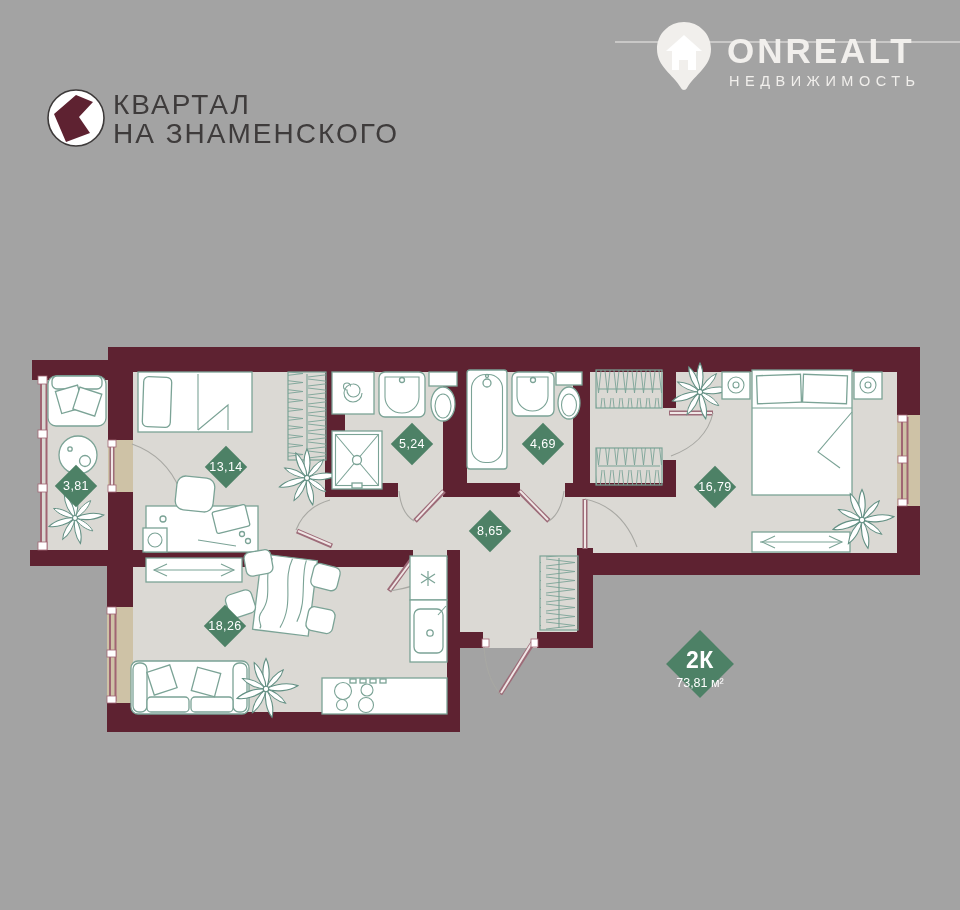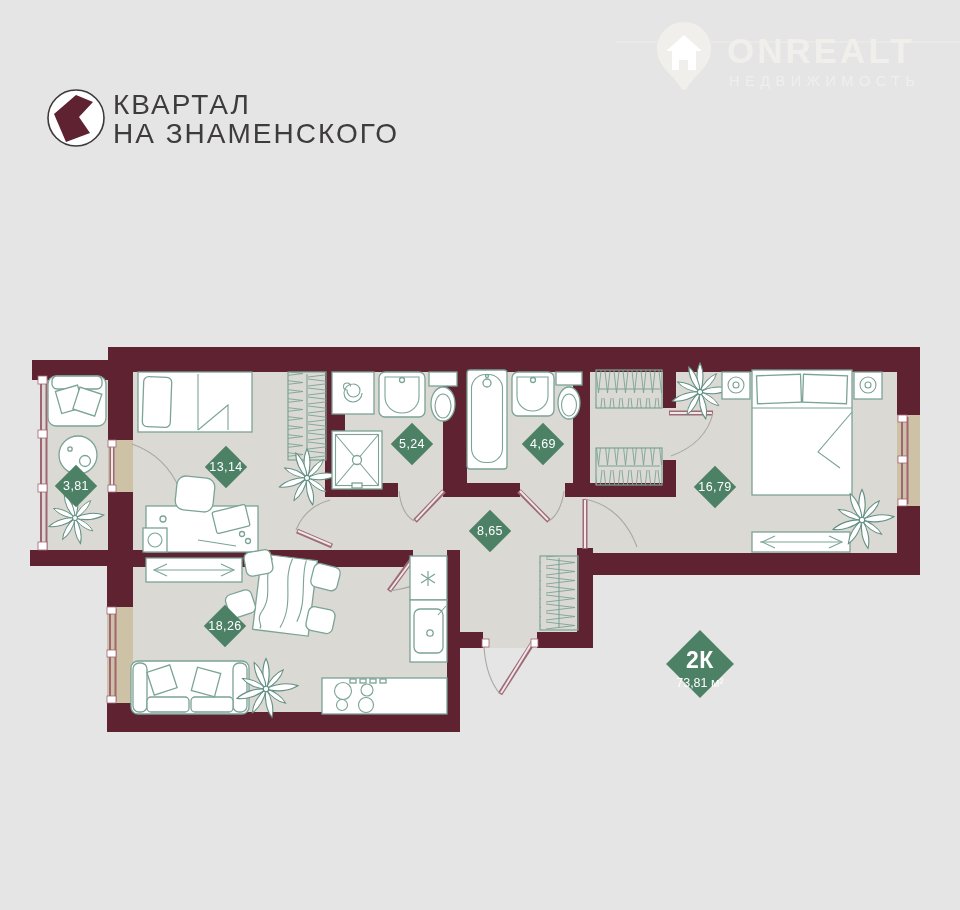--- a/index.html
+++ b/index.html
@@ -1,16 +1,16 @@
 <!DOCTYPE html>
 <html><head>
 <meta charset="utf-8">
 <style>
   html,body{margin:0;padding:0;background:#ffffff;}
-  .stage{position:relative;width:960px;height:910px;background:#e5e5e5;overflow:hidden;
+  .stage{position:relative;width:960px;height:910px;background:#a3a3a3;overflow:hidden;
          font-family:"Liberation Sans",sans-serif;}
   svg{position:absolute;left:0;top:0;}
   text{font-family:"Liberation Sans",sans-serif;}
   .brand-line{fill:#3e3b3b;font-size:28px;letter-spacing:2px;}
   .wm-title{fill:#f1efec;font-size:35px;font-weight:bold;letter-spacing:3px;}
   .wm-sub{fill:#f1efec;font-size:14.5px;letter-spacing:5.5px;}
   .room-area{fill:#ffffff;font-size:12.5px;letter-spacing:.4px;text-anchor:middle;}
   .badge-type{fill:#ffffff;font-size:23px;font-weight:bold;letter-spacing:.5px;text-anchor:middle;}
   .badge-area{fill:#ffffff;font-size:12.5px;text-anchor:middle;}
   .furn{stroke:#7ba396;stroke-width:1.3;fill:#ffffff;}

